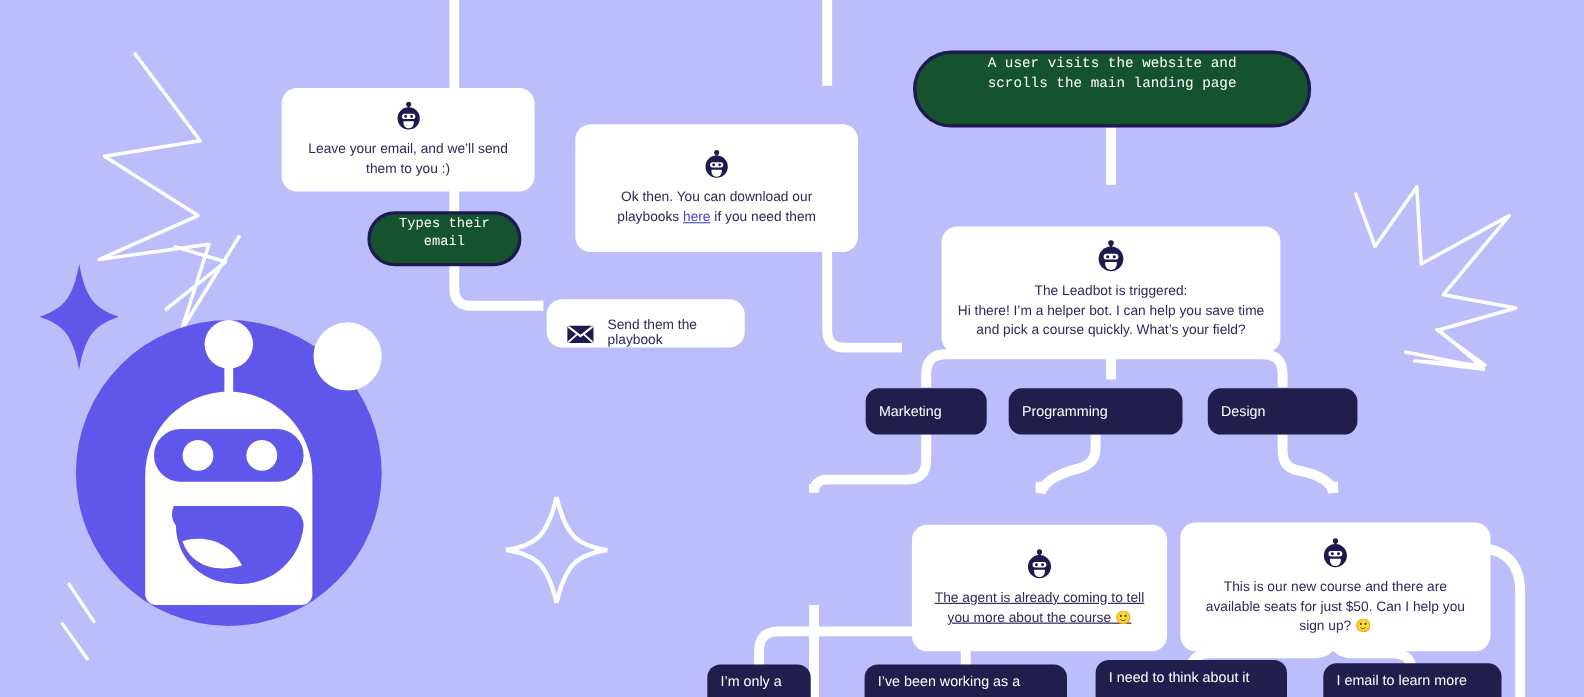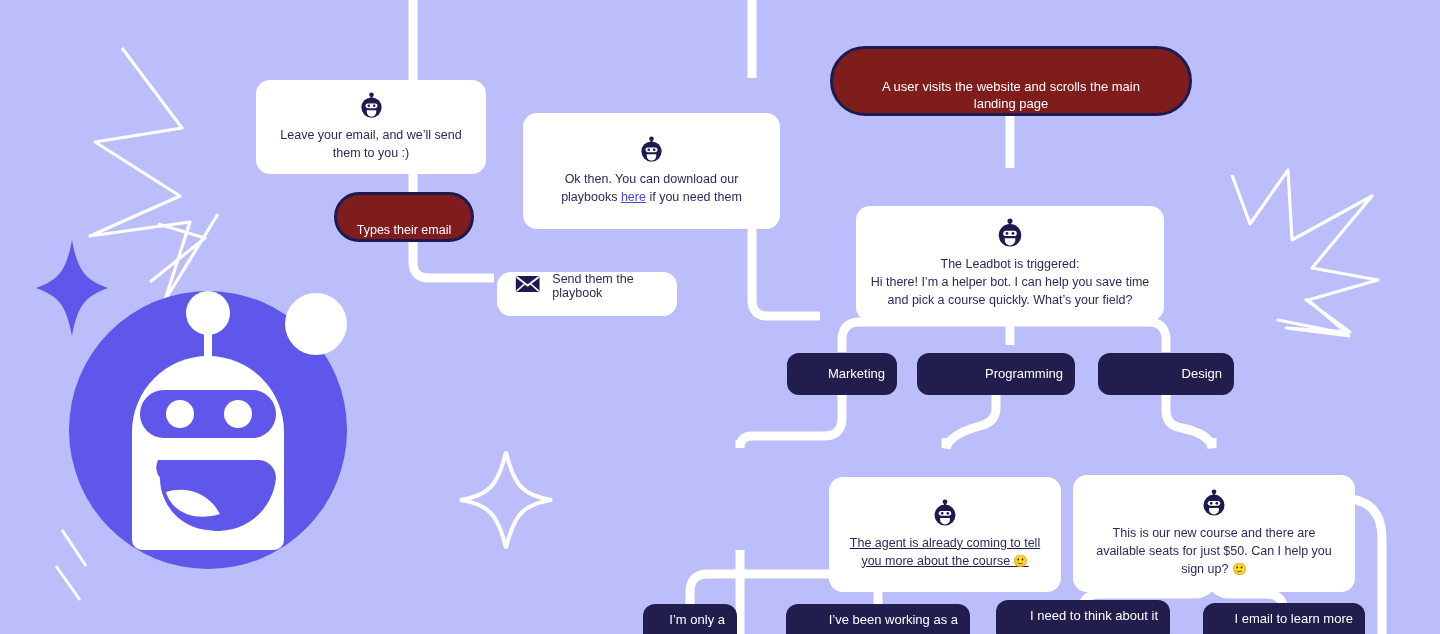--- a/index.html
+++ b/index.html
@@ -49,45 +49,46 @@
   .boticon { margin-bottom: 7px; }
 
   
   .optbtn {
     background: #211d4d;
     border-radius: 12px;
     color: #ffffff;
     font-size: 13px;
     display: flex;
     align-items: center;
-    justify-content: flex-end;
+    justify-content: flex-start;
     text-align: center;
     padding: 6px 12px;
     line-height: 1.3;
   }
 
   
   .purplepill {
-    background: #7f1d1d;
+    background: #14532d;
     border: 3px solid #1c1a4e;
     border-radius: 999px;
     color: #ffffff;
     display: flex;
-    align-items: flex-end;
+    align-items: flex-start;
     justify-content: center;
     text-align: center;
     line-height: 1.35;
+    font-family: Liberation Mono, monospace;
   }
 
   
   .actioncard {
     background: #ffffff;
     border-radius: 14px;
     display: flex;
-    align-items: flex-start;
+    align-items: flex-end;
     gap: 12px;
     padding: 0 18px;
     color: #2c2a5c;
     font-size: 12.5px;
   }
 
   .emoji { font-size: 12px; }
 </style>
 </head>
 <body>

